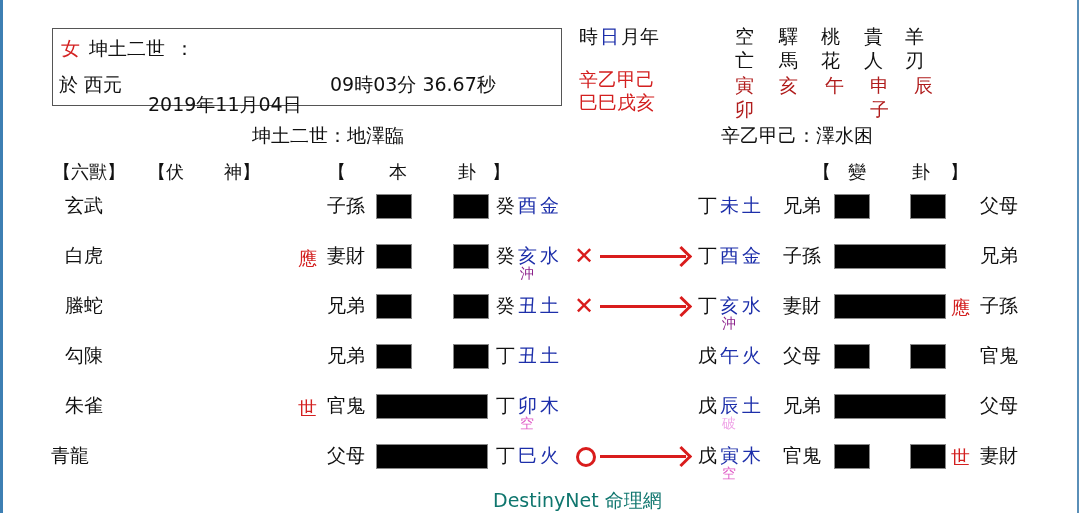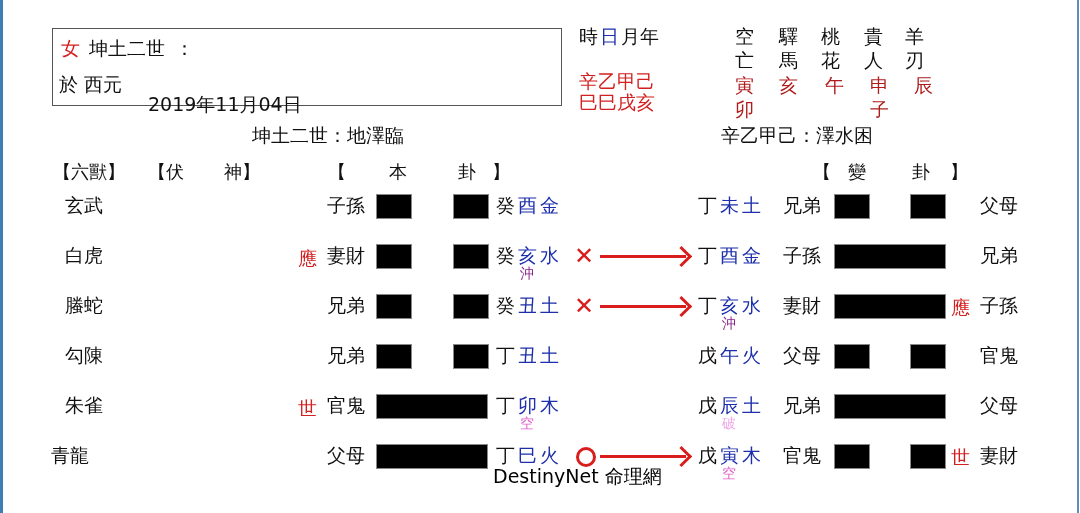--- a/index.html
+++ b/index.html
@@ -32,42 +32,43 @@
   .arrow { position:absolute; height:3px; background:#d91c1c; }
   .arrow-head {
     position:absolute; width:12px; height:12px;
     border-right:3px solid #d91c1c; border-top:3px solid #d91c1c;
     transform:rotate(45deg);
   }
   .xmark { position:absolute; color:#d91c1c; font-size:24px; font-weight:bold; line-height:1; }
   .omark {
     position:absolute; width:14px; height:14px; border:3px solid #d91c1c; border-radius:50%;
   }
-  .footer { position:absolute; left:493px; top:464px; font-size:19px; color:#000000; white-space:nowrap; }
+  .footer { position:absolute; left:493px; top:488px; font-size:19px; color:#0f766e; white-space:nowrap; }
 </style>
 </head>
 <body>
 
 <div class="edge-left"></div>
 <div class="edge-right"></div>
 
 <div class="qbox">
   <span class="abs t20 red" style="left:8px;top:10px;">女</span>
   <span class="abs t20" style="left:36px;top:10px;">坤土二世</span>
   <span class="abs t20" style="left:122px;top:10px;">：</span>
   <span class="abs t20" style="left:6px;top:46px;">於 西元</span>
   <span class="abs t20" style="left:95px;top:46px;margin-top:20px;">2019年11月04日</span>
+  <span class="abs t20" style="left:277px;top:46px;">09時03分 36.67秒</span>
 </div>
 
 <div>
   <span class="abs t20" style="left:579px;top:27px;">時</span>
   <span class="abs t20 blue" style="left:600px;top:27px;">日</span>
   <span class="abs t20" style="left:621px;top:27px;">月年</span>
 </div>
-<span class="abs t20 red" style="left:579px;top:72px;letter-spacing:0px;">辛乙甲己</span>
+<span class="abs t20 red" style="left:579px;top:72px;letter-spacing:0px;font-family:Liberation Mono, monospace;">辛乙甲己</span>
 <span class="abs t20 red" style="left:579px;top:93px;">巳巳戌亥</span>
 
 <div>
   <span class="abs t20" style="left:735px;top:27px;">空</span>
   <span class="abs t20" style="left:735px;top:51px;">亡</span>
   <span class="abs t20 dred" style="left:735px;top:76px;">寅</span>
   <span class="abs t20 dred" style="left:735px;top:100px;">卯</span>
 
   <span class="abs t20" style="left:779px;top:27px;">驛</span>
   <span class="abs t20" style="left:779px;top:51px;">馬</span>

